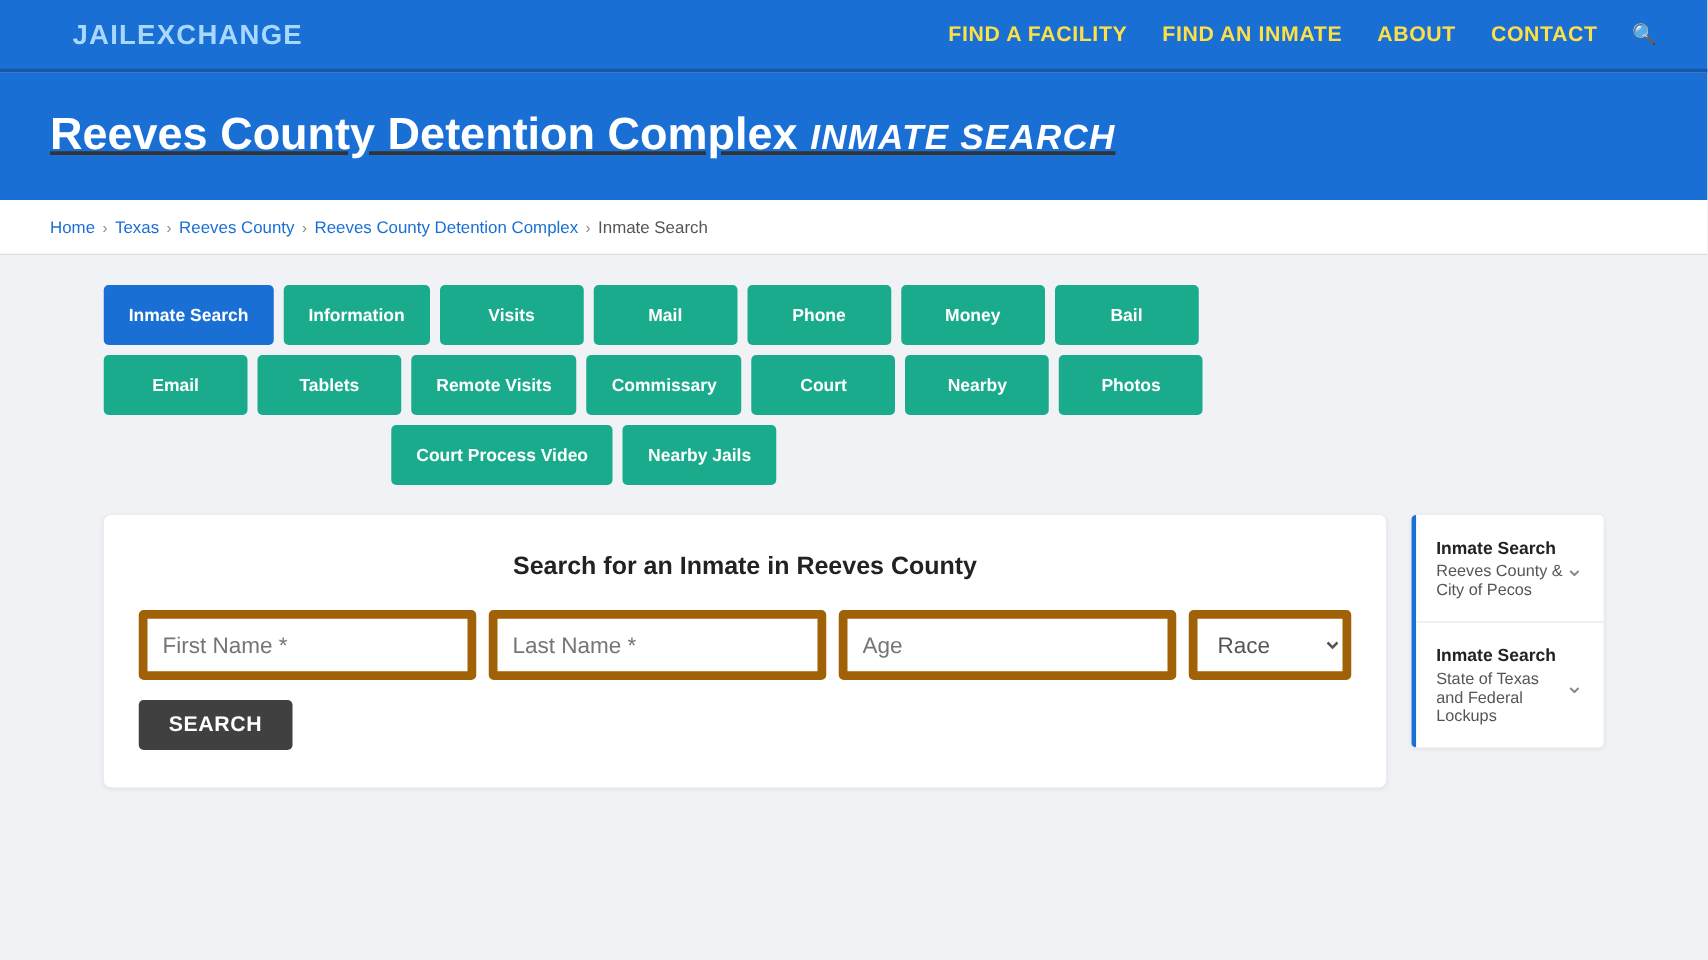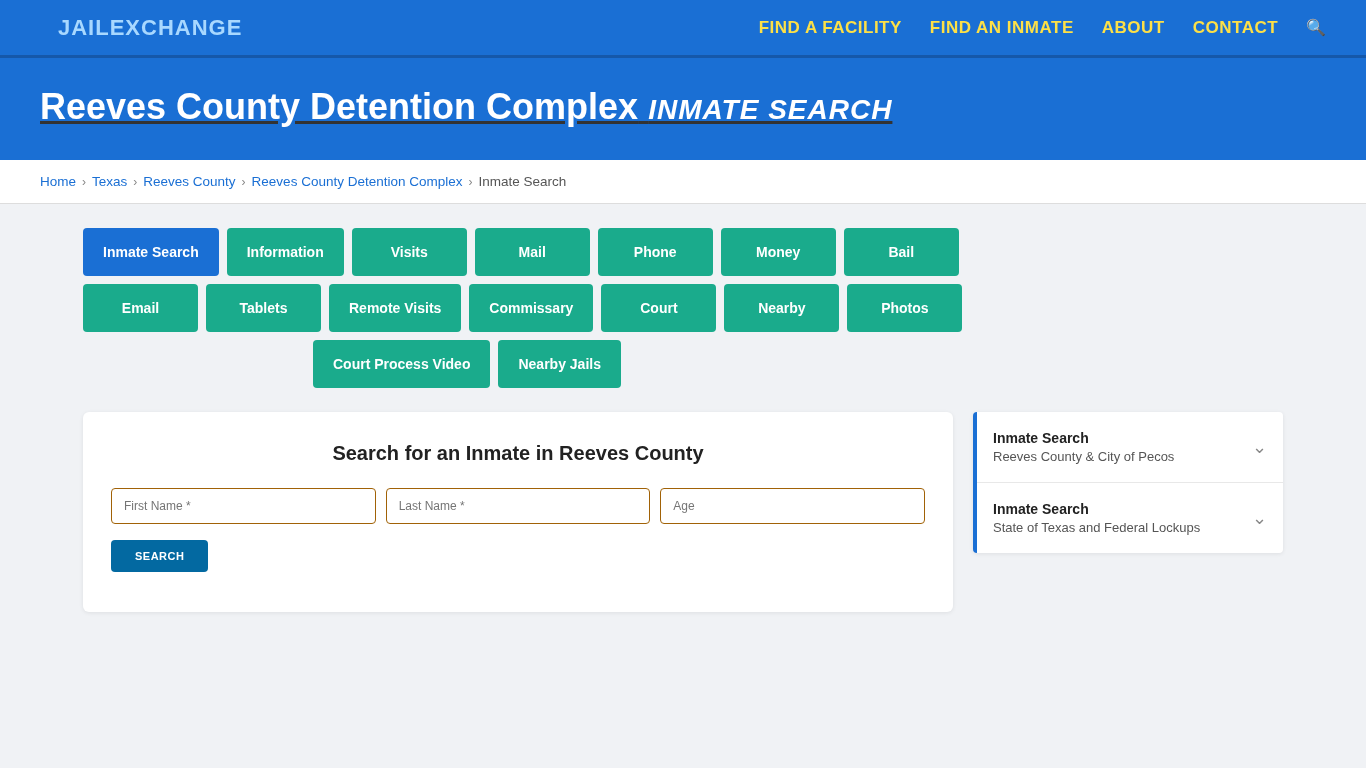--- a/index.html
+++ b/index.html
@@ -147,35 +147,35 @@
       color: #222;
     }
     .search-fields {
       display: flex;
       gap: 10px;
       margin-bottom: 16px;
     }
     .search-fields input,
     .search-fields select {
       padding: 10px 12px;
-      border: 1px solid #a16207;
+      border: 7px solid #a16207;
       border-radius: 4px;
-      font-size: 12px;
+      font-size: 18px;
       color: #555;
       background: white;
     }
     .search-fields input { flex: 1; }
     .search-fields select { min-width: 130px; }
     .search-btn {
-      background: #0369a1;
+      background: #404040;
       color: white;
       border: none;
       padding: 10px 24px;
       border-radius: 4px;
-      font-size: 11px;
+      font-size: 17px;
       font-weight: 700;
       cursor: pointer;
       letter-spacing: 0.5px;
       text-transform: uppercase;
       text-align: right;
     }
 
     
     .sidebar {
       width: 310px;
@@ -277,20 +277,28 @@
   </div>
 
   <div class="content-area">
 
     <div class="search-panel">
       <h2>Search for an Inmate in Reeves County</h2>
       <div class="search-fields">
         <input type="text" placeholder="First Name *" style="">
         <input type="text" placeholder="Last Name *" style="">
         <input type="text" placeholder="Age" style="">
+        <select>
+          <option>Race</option>
+          <option>White</option>
+          <option>Black</option>
+          <option>Hispanic</option>
+          <option>Asian</option>
+          <option>Other</option>
+        </select>
       </div>
       <button class="search-btn">SEARCH</button>
     </div>
 
     <div class="sidebar">
       <div class="sidebar-item">
         <div class="sidebar-item-text">
           <h3>Inmate Search</h3>
           <p>Reeves County &amp; City of Pecos</p>
         </div>

